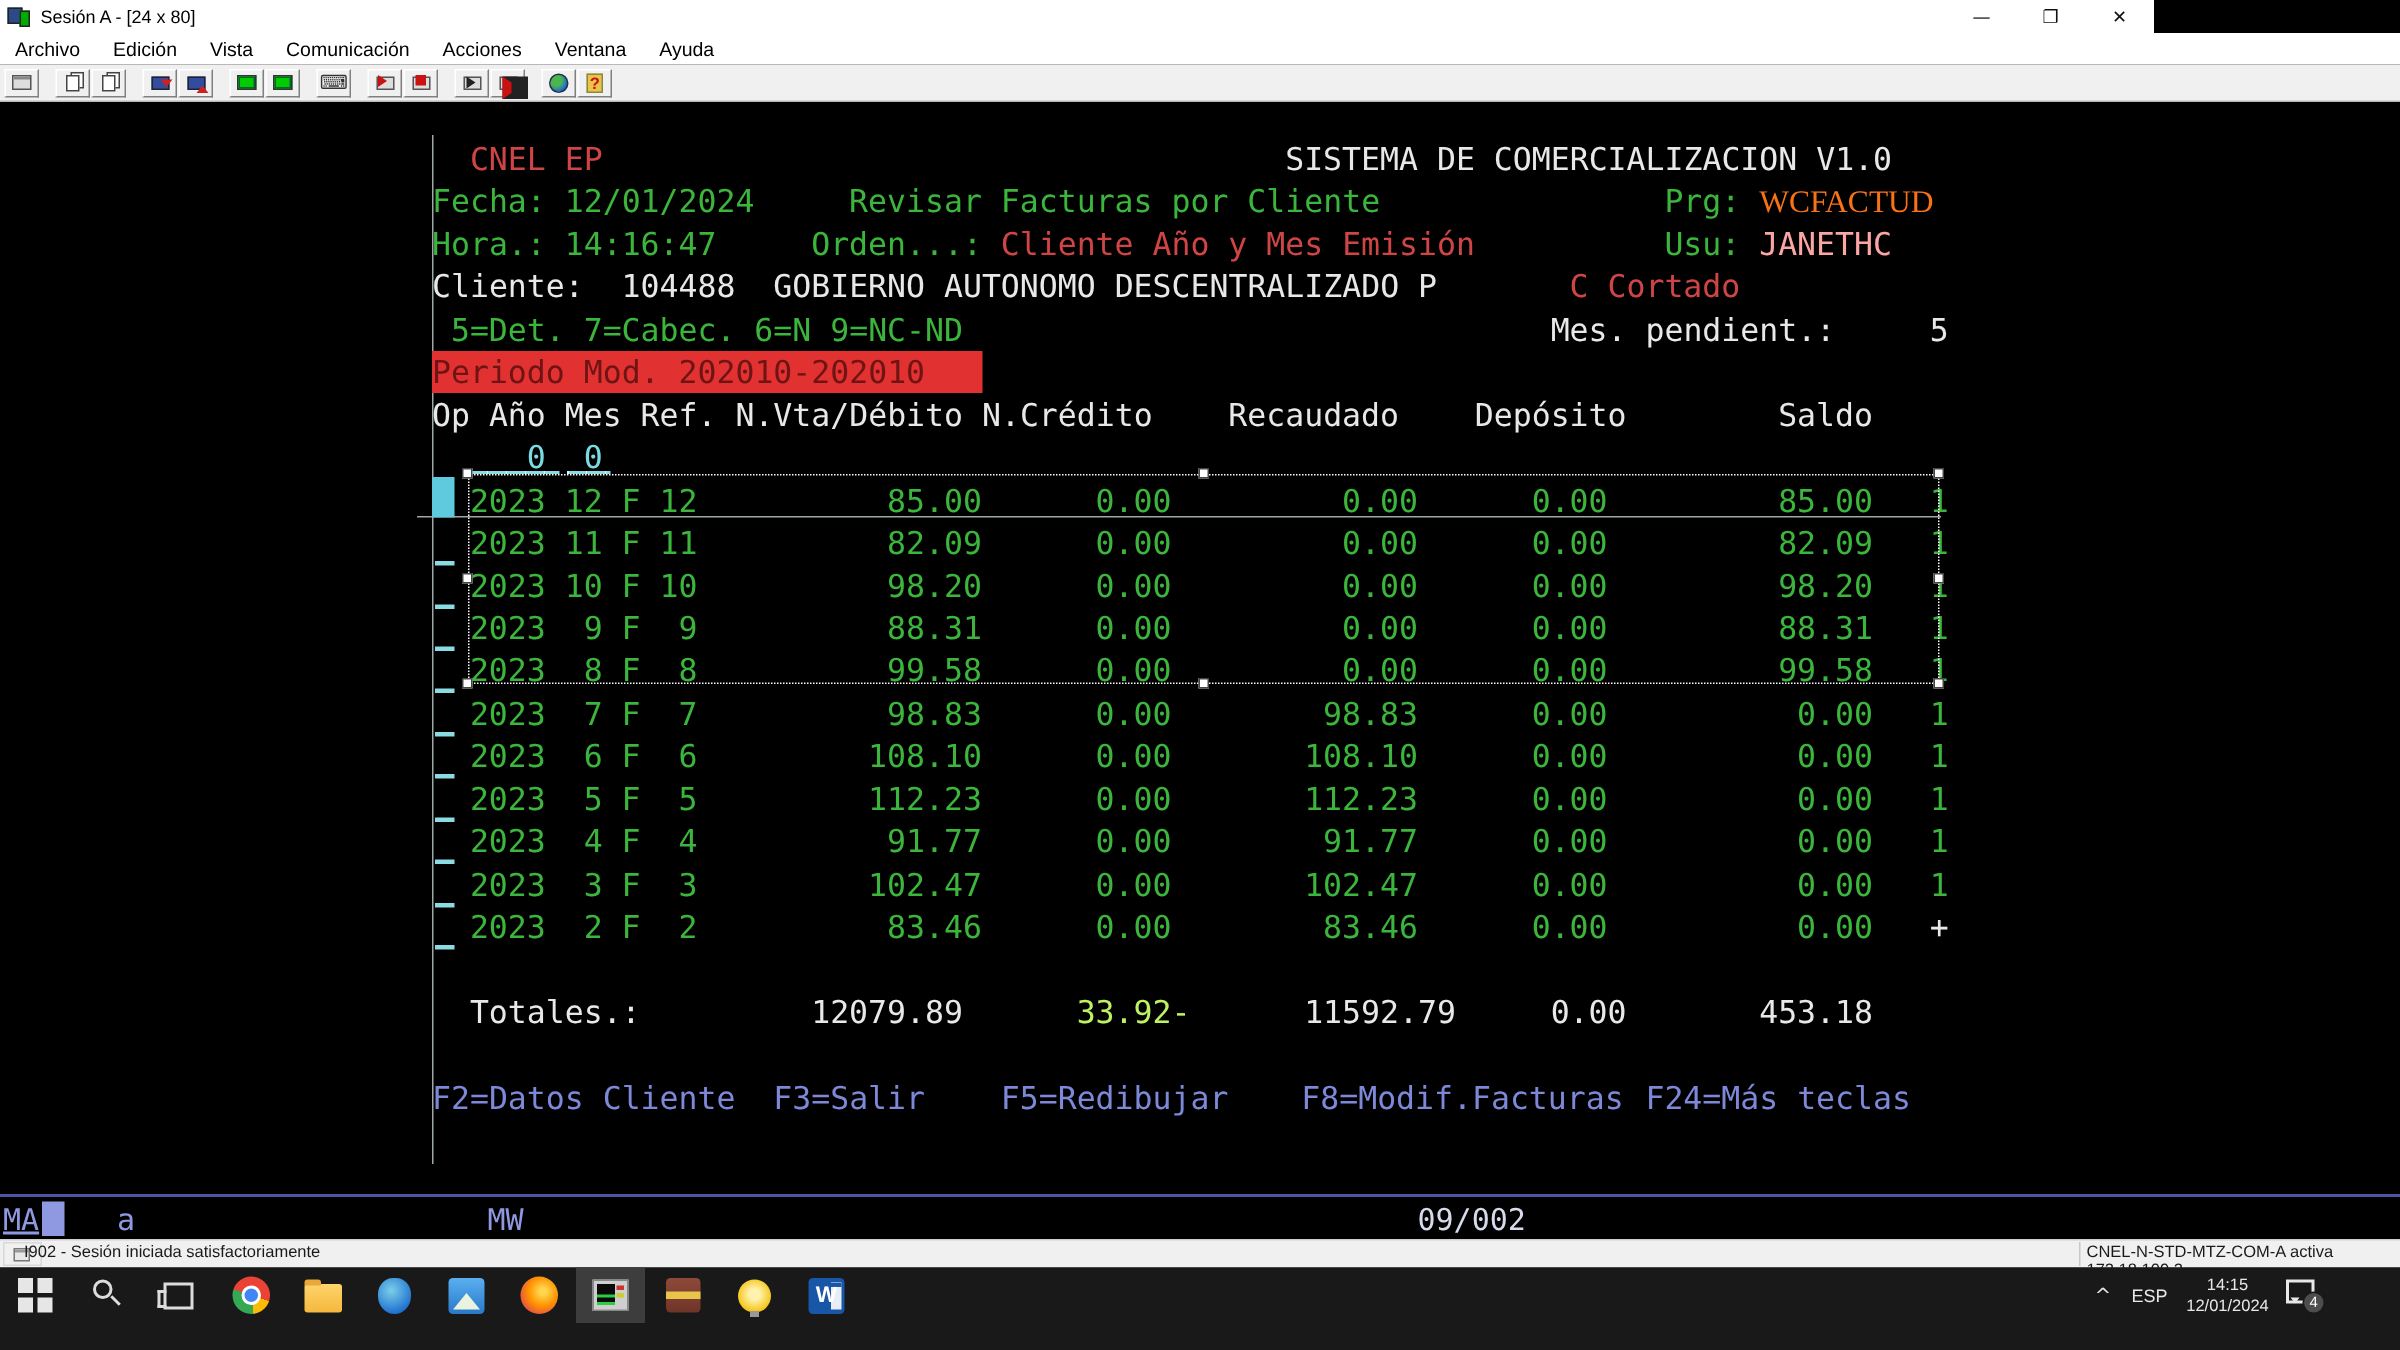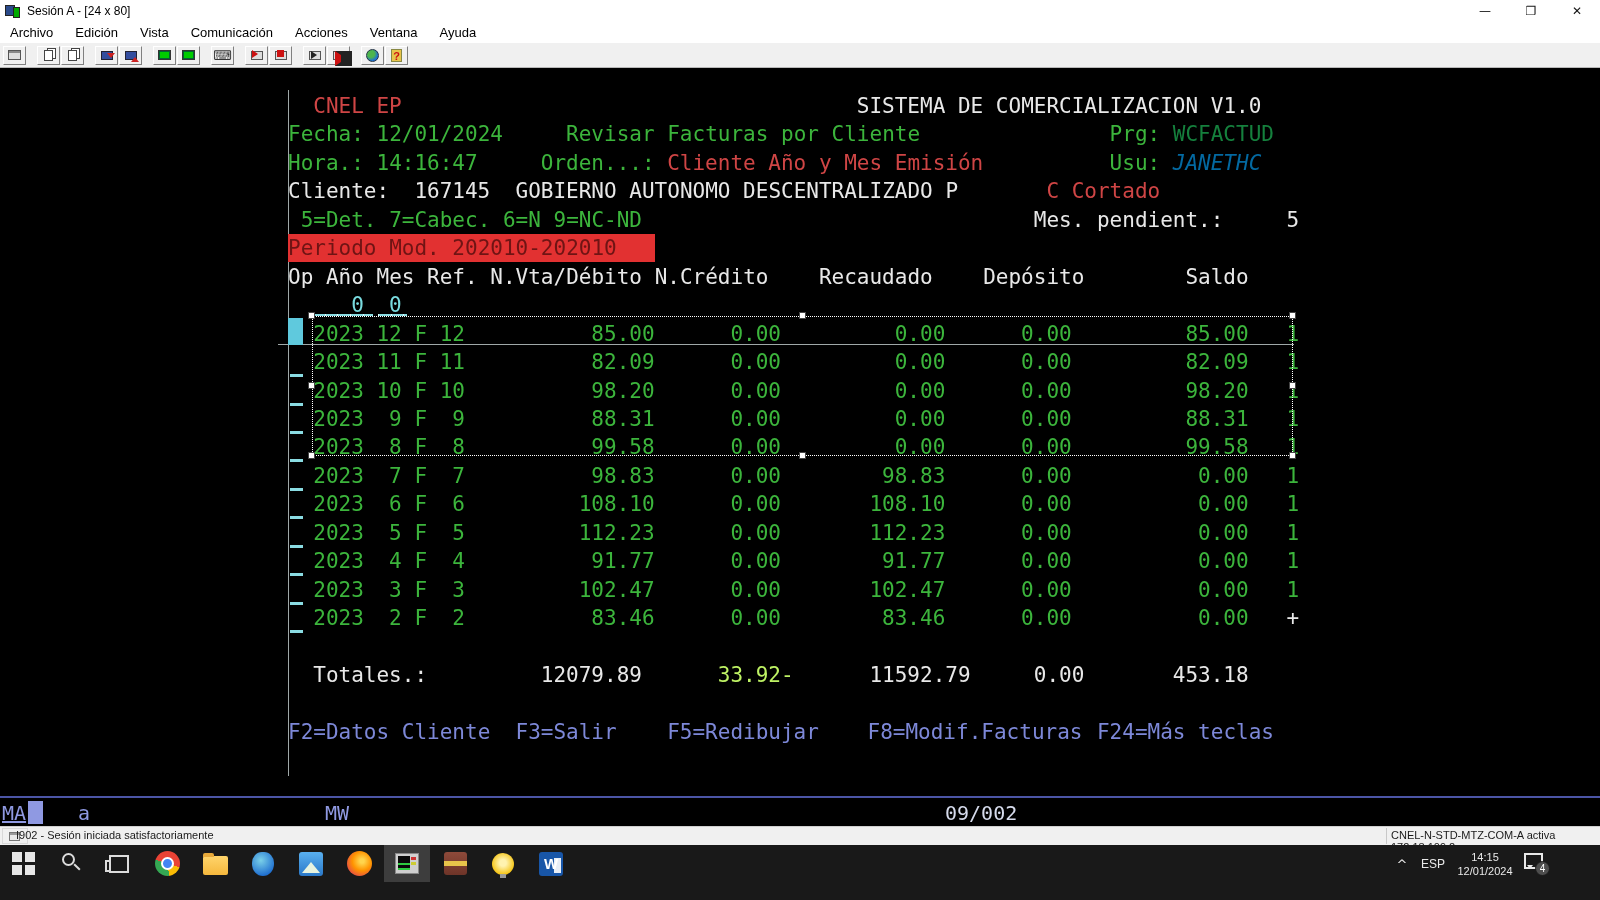--- a/index.html
+++ b/index.html
@@ -1,21 +1,21 @@
 <!DOCTYPE html>
 <html><head>
 <meta charset="utf-8">
 <style>
   * { margin:0; padding:0; box-sizing:border-box; }
   html,body { width:1600px; height:900px; overflow:hidden; background:#000;
               font-family:"Liberation Sans", sans-serif; }
   .win { position:absolute; inset:0; }
 
   
-  .titlebar { position:absolute; left:0; top:0; width:1600px; height:22px; background:#fff;
+  .titlebar { position:absolute; left:0; top:0; width:1436px; height:22px; background:#fff;
               display:flex; align-items:center; }
   .title-ico { width:16px; height:13px; margin:0 6px 0 5px; position:relative; }
   .title-ico .mon { position:absolute; left:0; top:0; width:10px; height:11px; background:#2a4a8a; border:1px solid #222; }
   .title-ico .scr { position:absolute; left:8px; top:2px; width:7px; height:11px; background:#0a0; border:1px solid #222; }
   .title-text { font-size:12px; color:#000; }
   .win-ctrls { position:absolute; right:0; top:0; height:22px; display:flex; }
   .wbtn { width:46px; height:22px; display:flex; align-items:center; justify-content:center;
           font-size:12px; color:#111; font-family:"DejaVu Sans", sans-serif; }
 
   
@@ -204,32 +204,32 @@
     <div class="rule-h"></div>
     <div id="term-lines">
         <div class="tline" style="top: 24px;">
           <span style="left: 25.28px; color: rgb(207, 69, 69);">CNEL EP</span>
           <span style="left: 568.8px; color: rgb(232, 232, 232);">SISTEMA DE COMERCIALIZACION V1.0</span>
         </div>
         <div class="tline" style="top: 52.45px;">
           <span style="left: 0px; color: rgb(60, 181, 60);">Fecha: 12/01/2024</span>
           <span style="left: 278.08px; color: rgb(60, 181, 60);">Revisar Facturas por Cliente</span>
           <span style="left: 821.6px; color: rgb(60, 181, 60);">Prg:</span>
-          <span style="left: 884.8px; color: #15803d;">WCFACTUD</span>
+          <span style="left: 884.8px; color: #f97316; font-family: Liberation Serif, serif;">WCFACTUD</span>
         </div>
         <div class="tline" style="top: 80.9px;">
           <span style="left: 0px; color: rgb(60, 181, 60);">Hora.: 14:16:47</span>
           <span style="left: 252.8px; color: rgb(60, 181, 60);">Orden...:</span>
           <span style="left: 379.2px; color: rgb(207, 69, 69);">Cliente Año y Mes Emisión</span>
           <span style="left: 821.6px; color: rgb(60, 181, 60);">Usu:</span>
-          <span style="left: 884.8px; color: #0369a1; font-style: italic;">JANETHC</span>
+          <span style="left: 884.8px; color: #fca5a5;">JANETHC</span>
         </div>
         <div class="tline" style="top: 109.35px;">
           <span style="left: 0px; color: rgb(232, 232, 232);">Cliente:</span>
-          <span style="left: 126.4px; color: rgb(232, 232, 232);">167145</span>
+          <span style="left: 126.4px; color: rgb(232, 232, 232);">104488</span>
           <span style="left: 227.52px; color: rgb(232, 232, 232);">GOBIERNO AUTONOMO DESCENTRALIZADO P</span>
           <span style="left: 758.4px; color: rgb(207, 69, 69);">C Cortado</span>
         </div>
         <div class="tline" style="top: 137.8px;">
           <span style="left: 12.64px; color: rgb(60, 181, 60);">5=Det. 7=Cabec. 6=N 9=NC-ND</span>
           <span style="left: 745.76px; color: rgb(232, 232, 232);">Mes. pendient.:</span>
           <span style="left: 998.56px; color: rgb(232, 232, 232);">5</span>
         </div>
         <div class="tline" style="top: 166.25px;">
           <span style="left: 0px; color: rgb(111, 20, 20); background: rgb(226, 49, 49);">Periodo Mod. 202010-202010   </span>

